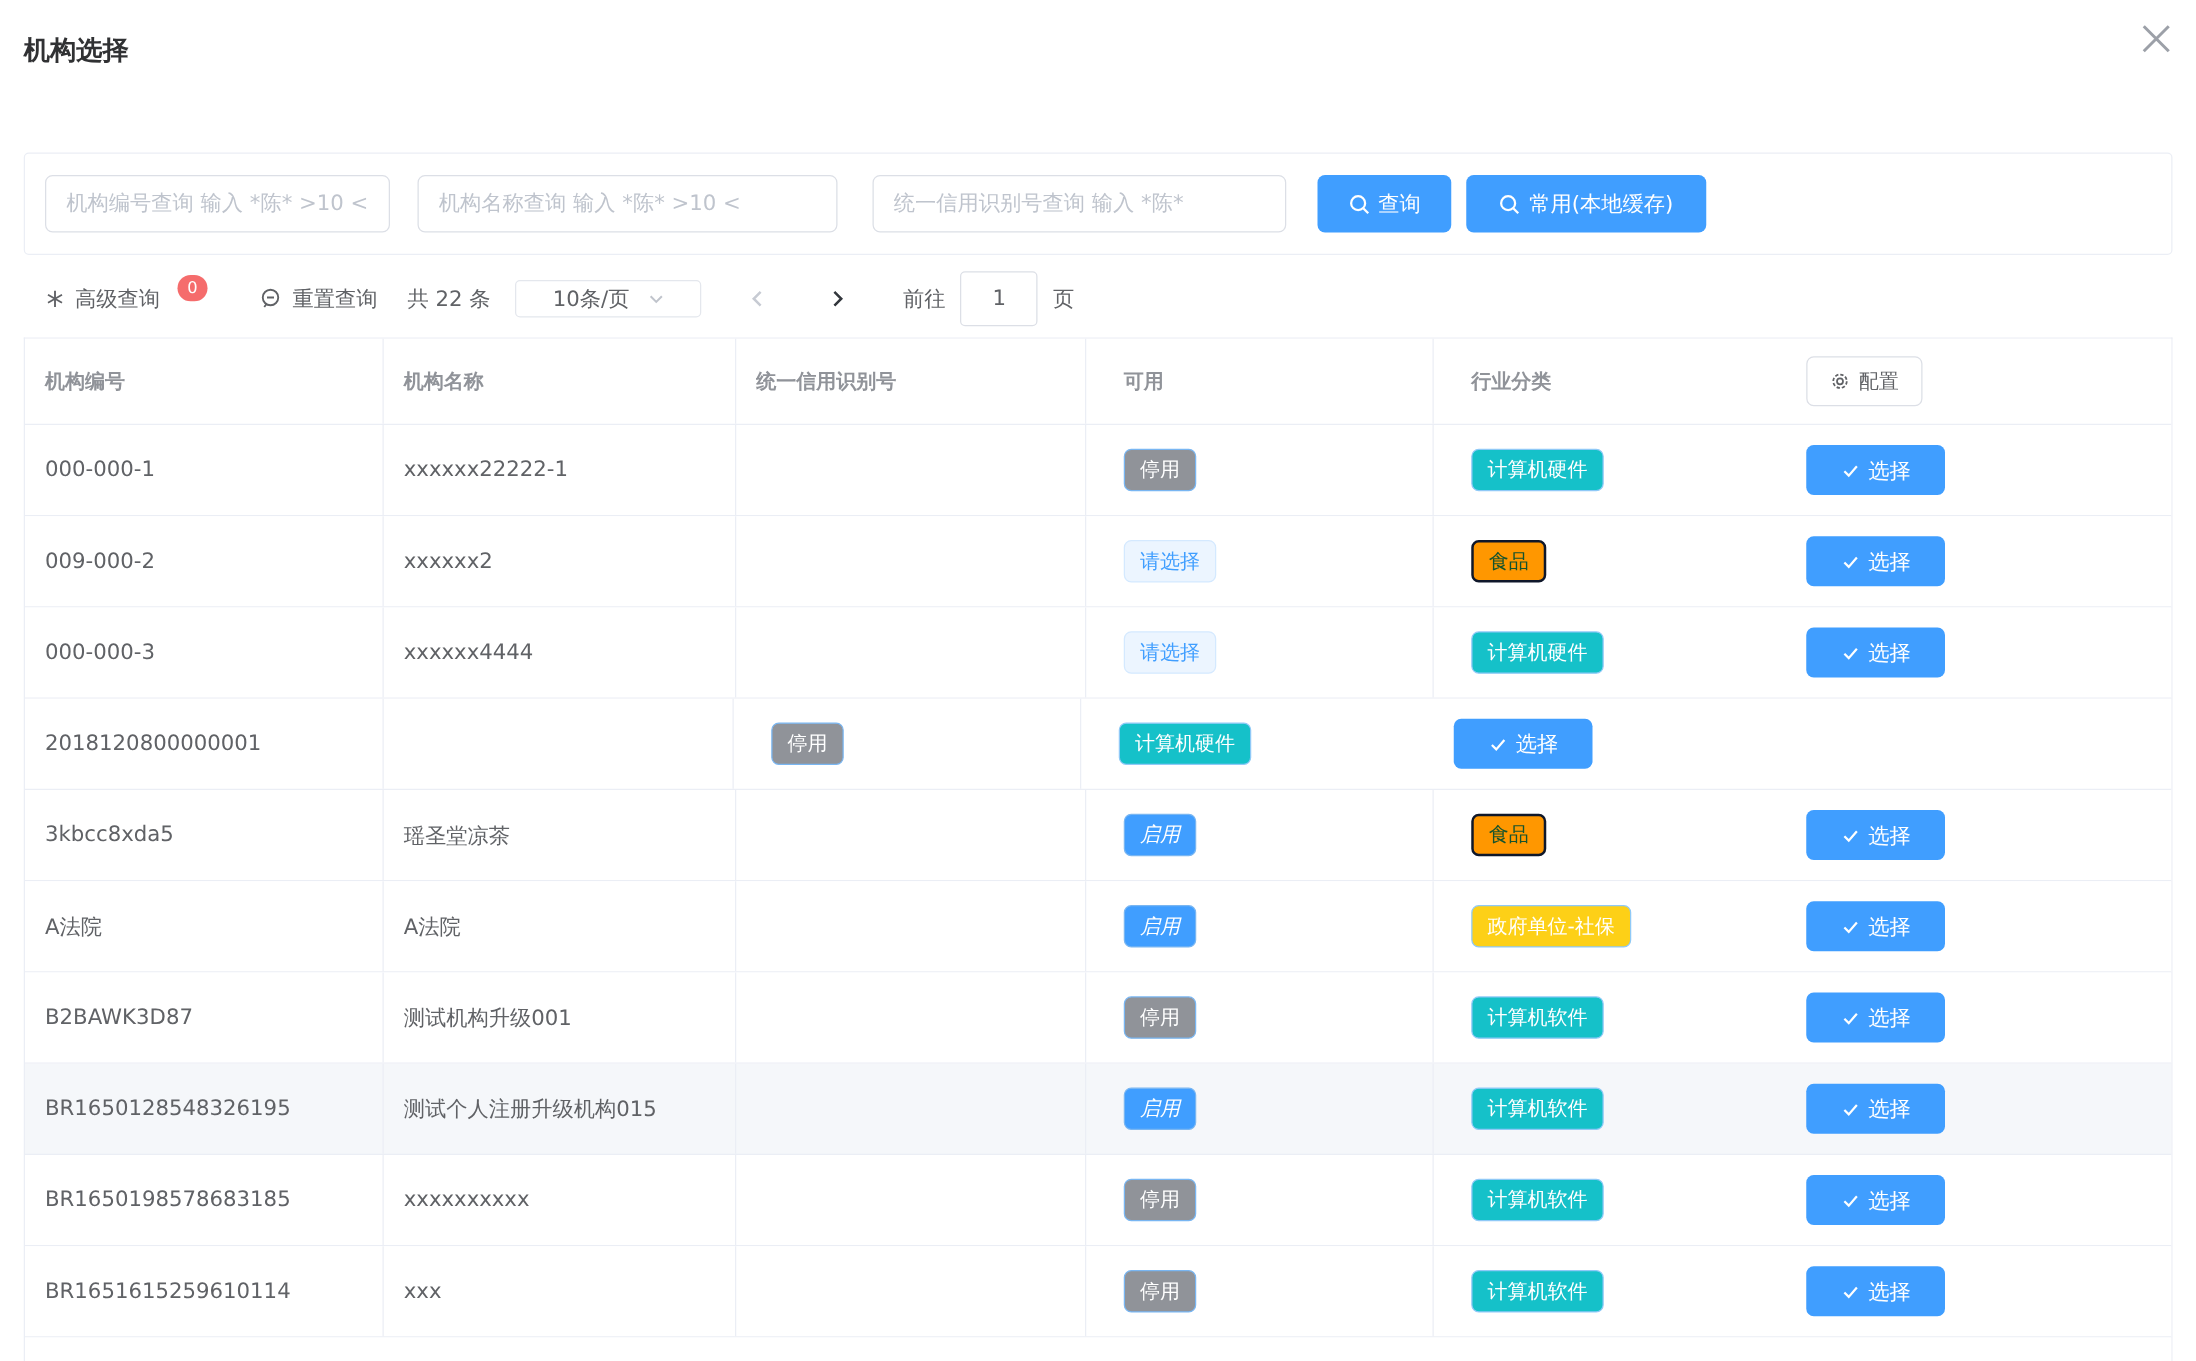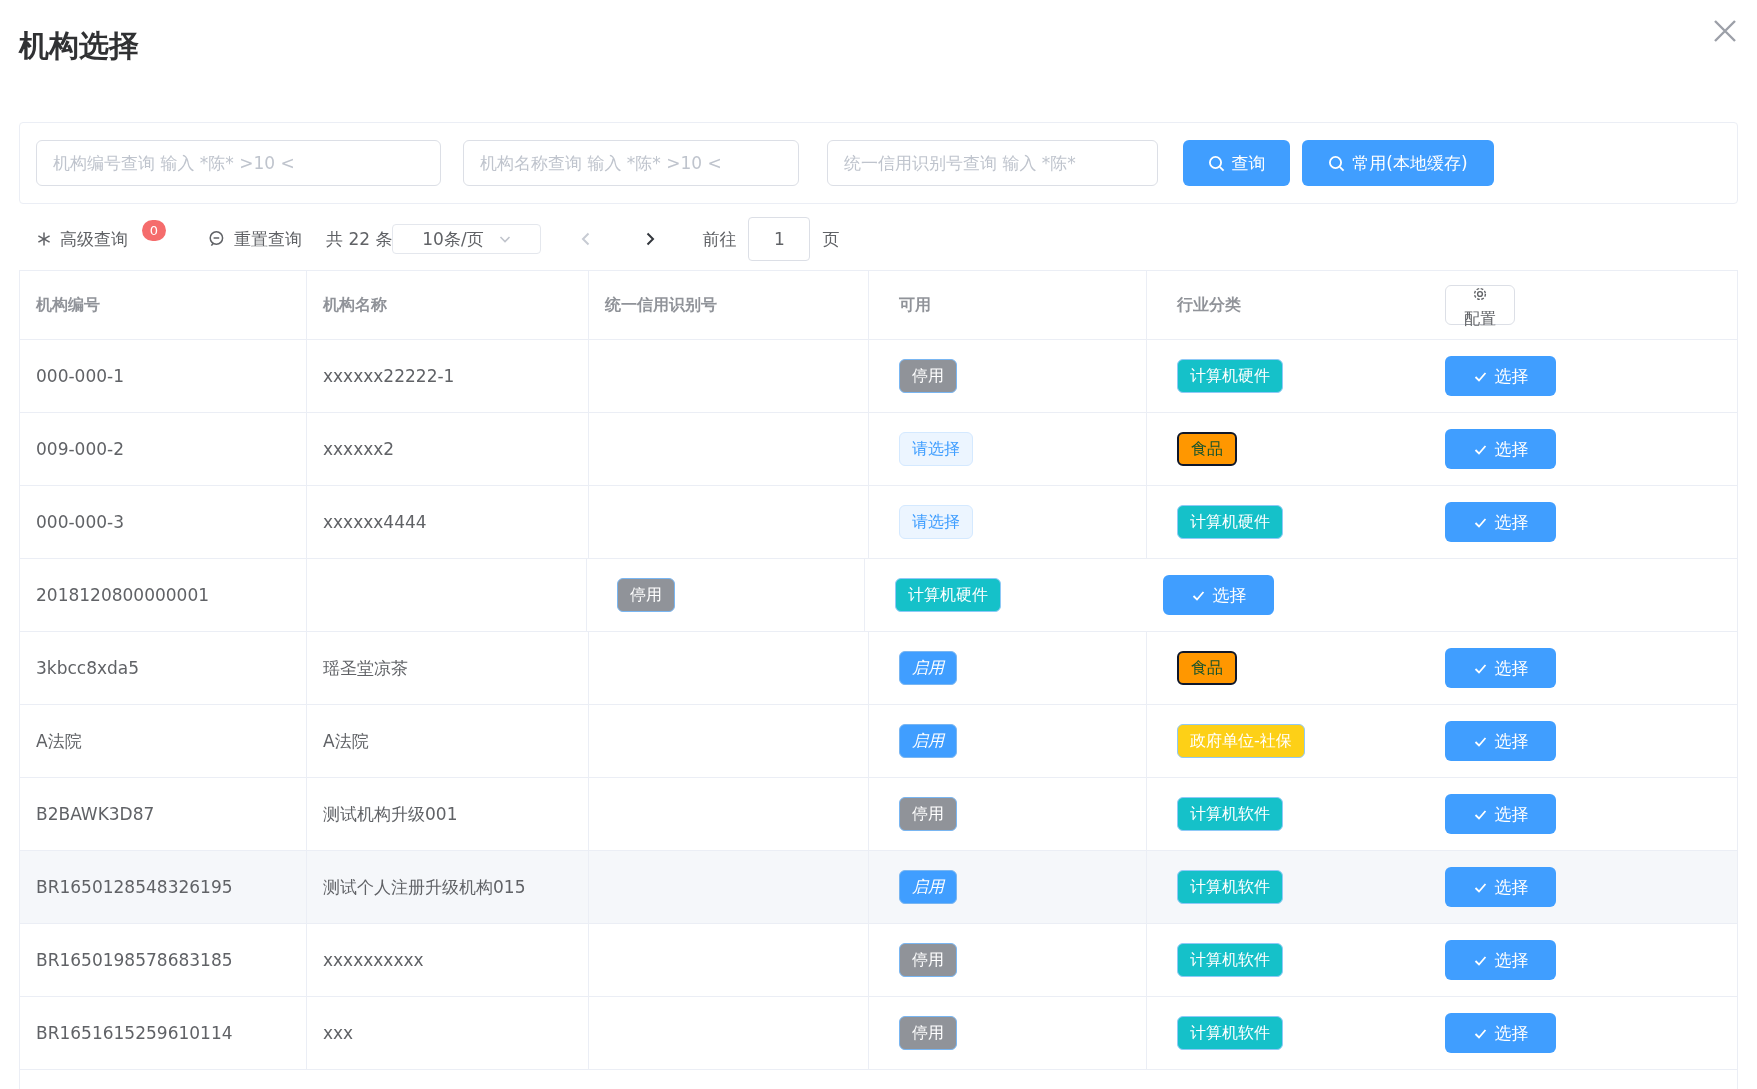--- a/index.html
+++ b/index.html
@@ -1,48 +1,48 @@
 <!DOCTYPE html>
 <html><head>
 <meta charset="utf-8">
 <style>
   * { margin:0; padding:0; box-sizing:border-box; }
   html,body { width:1757px; height:1089px; overflow:hidden; background:#fff;
     font-family:"DejaVu Sans","Liberation Sans",sans-serif; color:#606266; }
 
   .modal-header { position:relative; padding:26px 19px 0; height:56px; }
-  .page-title { font-size:30px; font-weight:600; color:#303133; }
+  .page-title { font-size:21px; font-weight:600; color:#303133; }
   .close-btn { position:absolute; top:12px; right:12px; width:40px; height:40px;
     background:none; border:none; cursor:pointer; }
 
   
   .filter-panel { margin:66px 19px 0; border:1px solid #ebeef5; border-radius:4px;
     padding:17px 16px; display:flex; align-items:center; }
   .inp { height:46px; border:1px solid #dcdfe6; border-radius:6px; padding:0 16px;
     font-size:17px; color:#606266; outline:none; font-family:inherit; }
   .inp::placeholder { color:#bfc4cd; }
-  .inp.w1 { width:405px; margin-right:22px; }
+  .inp.w1 { width:276px; margin-right:22px; }
   .inp.w2 { width:336px; margin-right:28px; }
   .inp.w3 { width:331px; margin-right:25px; }
   .btn-primary { height:46px; background:#409eff; color:#fff; border:none; border-radius:6px;
     font-size:17px; display:inline-flex; align-items:center; justify-content:center; gap:7px;
     cursor:pointer; font-family:inherit; }
   .btn-query { width:107px; margin-right:12px; }
   .btn-cache { width:192px; }
 
   
   .toolbar { margin:13px 19px 0; padding-left:17px; height:44px; display:flex;
     align-items:center; font-size:17px; color:#606266; }
   .tb-link { display:inline-flex; align-items:center; gap:8px; cursor:pointer; position:relative; }
   .count-badge { background:#f56c6c; color:#fff; font-size:13px; min-width:24px; height:21px;
     border-radius:11px; display:inline-flex; align-items:center; justify-content:center;
     padding:0 6px; margin-left:6px; transform:translateY(-9px); }
   .reset-link { margin-left:42px; }
   .total-count { margin-left:24px; }
-  .page-size-select { width:149px; height:30px; border:1px solid #e4e7ed;
+  .page-size-select { margin-left:20px; width:149px; height:30px; border:1px solid #e4e7ed;
     border-radius:4px; display:flex; align-items:center; justify-content:center; gap:14px;
     cursor:pointer; color:#606266; }
   .arrow-btn { background:none; border:none; cursor:pointer; padding:4px; display:inline-flex; }
   .arrow-prev { margin-left:33px; }
   .arrow-next { margin-left:40px; }
   .goto-label { margin-left:40px; }
   .page-input { width:62px; height:44px; border:1px solid #dcdfe6; border-radius:4px;
     text-align:center; font-size:17px; color:#606266; margin:0 12px; outline:none; font-family:inherit; }
 
   
@@ -67,21 +67,21 @@
   .st-pending  { background:#ecf5ff; color:#409eff; border:1px solid #d4e9ff; }
   .cat-cyan    { background:#15c1c9; color:#fff; border:1px solid #8fc9f7; }
   .cat-orange  { background:#ff9700; color:#14532d; border:2px solid #0f172a; }
   .cat-yellow  { background:#fdd017; color:#fff; border:1px solid #8fc9f7; }
 
   .select-btn { width:111px; height:40px; background:#409eff; color:#fff; border:none;
     border-radius:6px; font-size:17px; display:inline-flex; align-items:center;
     justify-content:center; gap:7px; cursor:pointer; font-family:inherit; }
   .config-btn { height:40px; padding:0 18px; background:#fff; border:1px solid #dcdfe6;
     border-radius:6px; color:#606266; font-size:16px; display:inline-flex; align-items:center;
-    gap:7px; cursor:pointer; font-family:inherit;flex-direction:column; }
+    gap:7px; cursor:pointer; font-family:inherit; }
   svg { flex:none; }
 </style>
 </head>
 <body>
 
 <div>
 
   <div class="modal-header">
     <div class="page-title">机构选择</div>
     <button class="close-btn">

